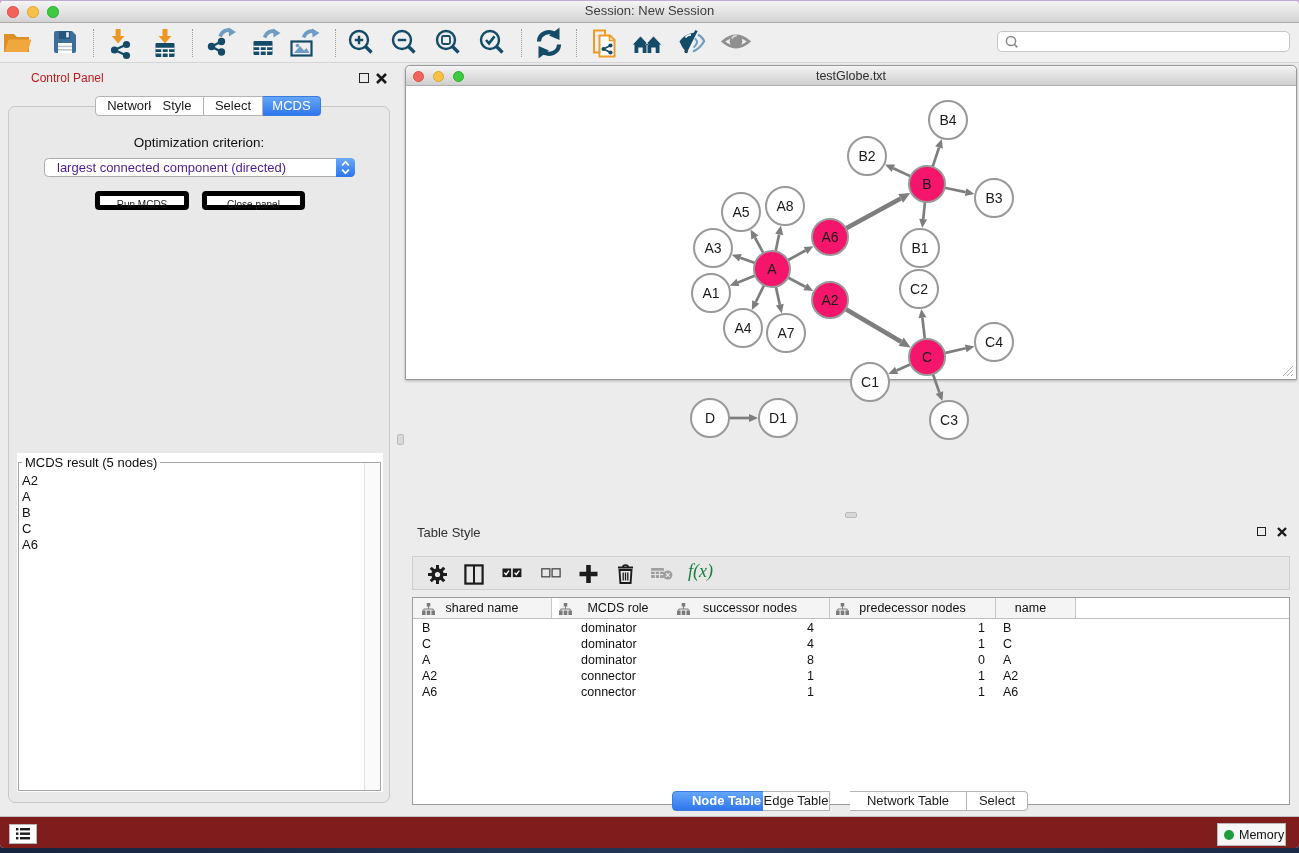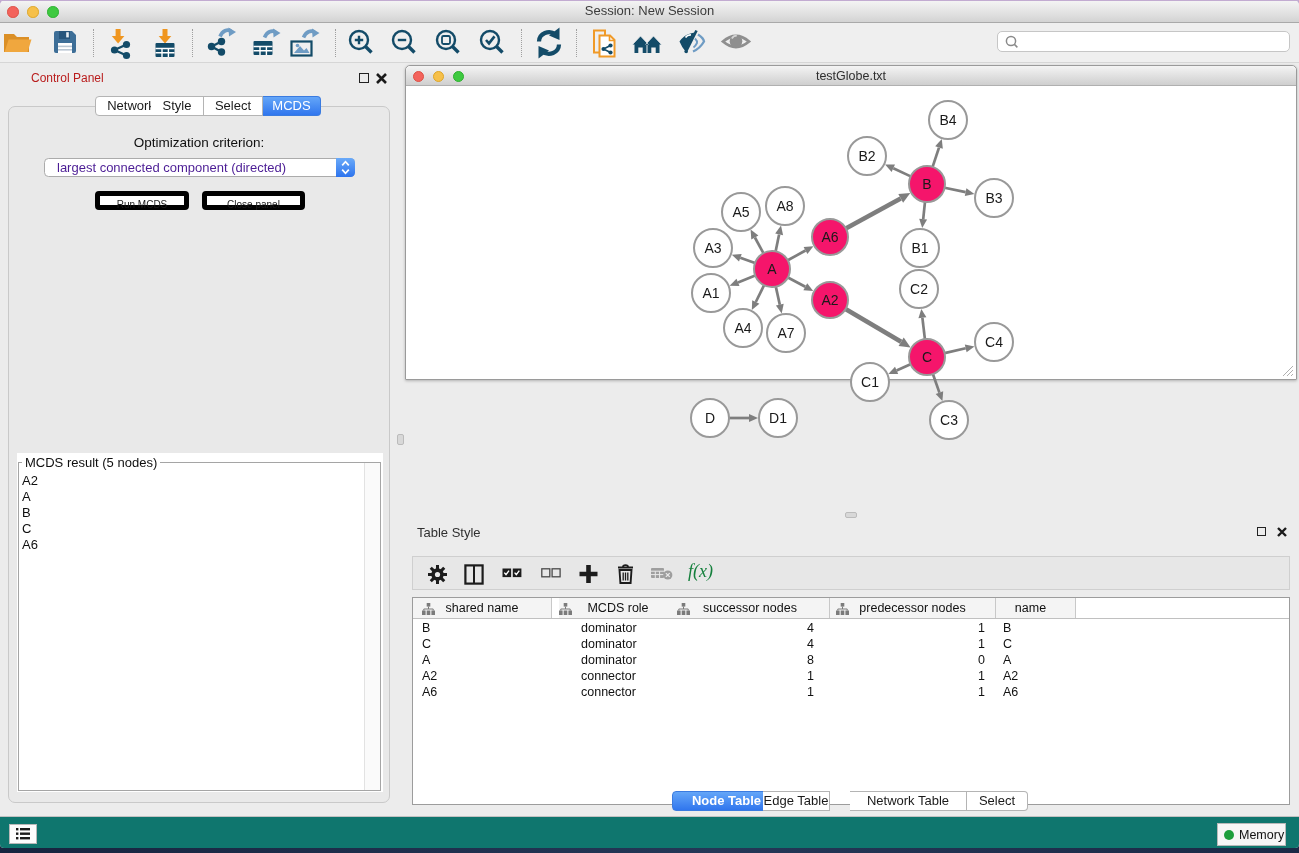--- a/index.html
+++ b/index.html
@@ -28,21 +28,21 @@
 .ntl{position:absolute;top:4.5px;width:11px;height:11px;border-radius:50%;}
 
 #tp-title{position:absolute;left:417px;top:525px;font-size:13px;color:#303030;}
 #tp-toolbar{position:absolute;left:412px;top:556px;width:878px;height:34px;background:#e7e7e7;border:1px solid #cfcfcf;}
 #tbl{position:absolute;left:412px;top:597px;width:878px;height:208px;background:#fff;border:1px solid #9c9c9c;}
 .th{position:absolute;top:0;height:20px;background:#f4f4f4;border-right:1px solid #c8c8c8;font-size:12.5px;color:#111;text-align:center;line-height:21px;}
 .td{position:absolute;height:16px;font-size:12.5px;color:#111;line-height:16px;}
 .btab{position:absolute;top:791px;height:20px;border:1px solid #b4b4b4;background:#fff;font-size:13px;color:#1a1a1a;text-align:center;line-height:18px;}
 .btab.tabsel{background:linear-gradient(#64a6f8,#3076ee);color:#fff;border-color:#3a7be0;}
 
-#statusbar{position:absolute;left:0;top:816px;width:1299px;height:32px;background:#0f766e;border-top:1px solid #c2c2c2;}
+#statusbar{position:absolute;left:0;top:816px;width:1299px;height:32px;background:#7f1d1d;border-top:1px solid #c2c2c2;}
 </style>
 </head>
 <body>
 <div id="desktop-top"></div>
 <div id="purpleline"></div>
 <div id="app">
   <div id="titlebar">
     <div class="tl" style="left:7px;background:#f3635c;border:0.5px solid #dd4f44;"></div>
     <div class="tl" style="left:27px;background:#f6c04a;border:0.5px solid #dfa626;"></div>
     <div class="tl" style="left:47px;background:#3ec940;border:0.5px solid #2bb02e;"></div>

